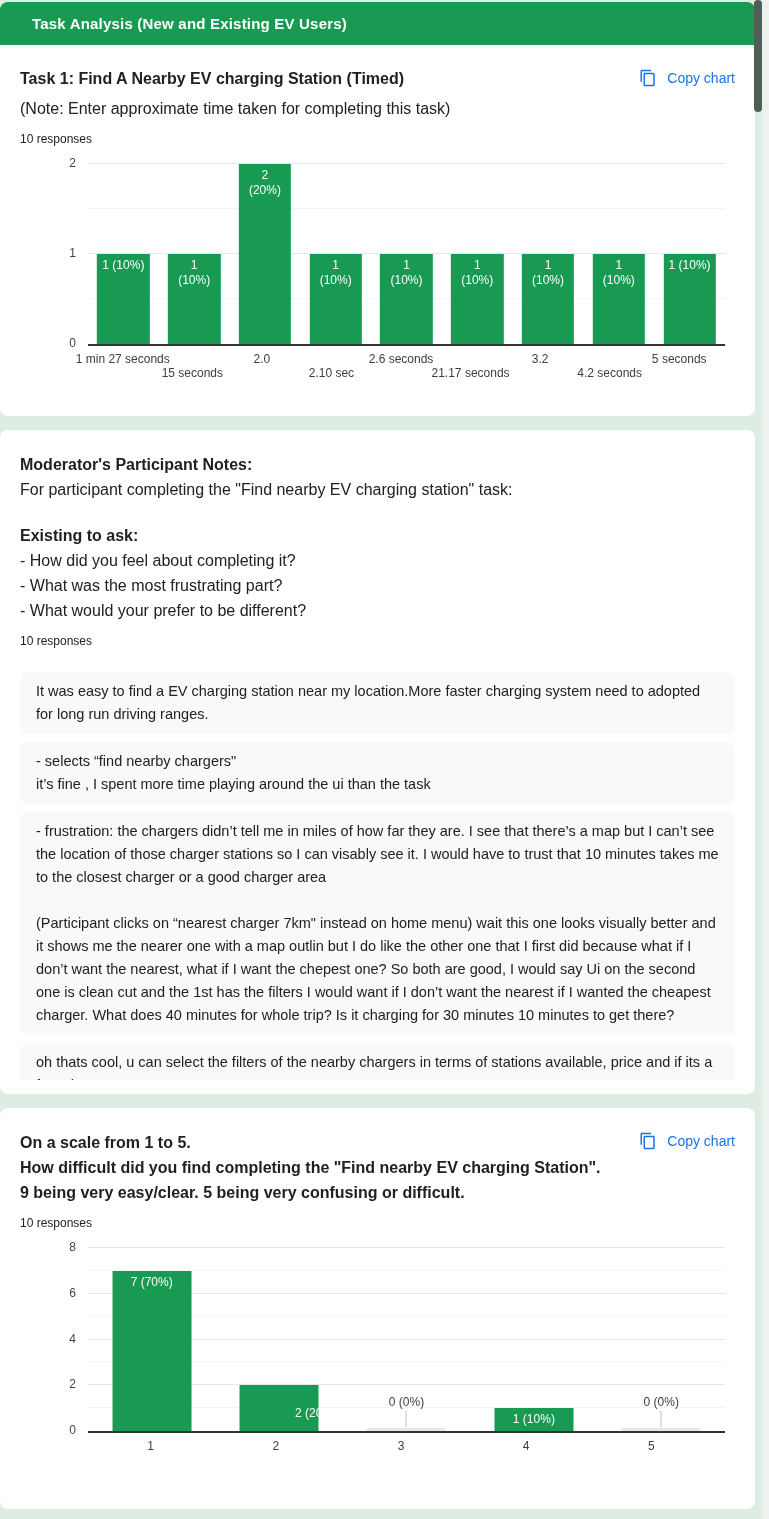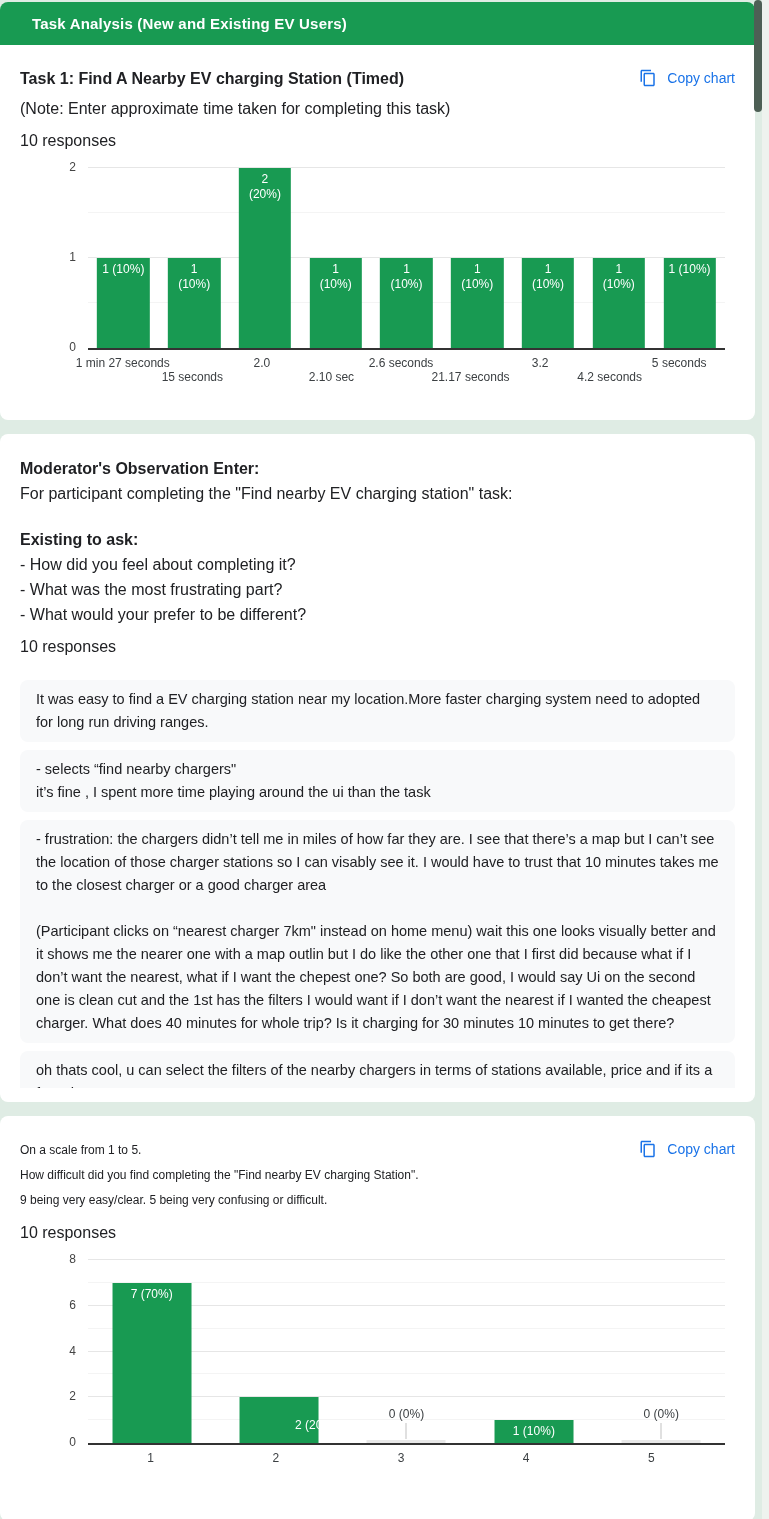--- a/index.html
+++ b/index.html
@@ -17,22 +17,22 @@
   }
   .header-title { color:#ffffff; font-size:15px; font-weight:700; letter-spacing:.2px; }
   .card { background:#ffffff; box-sizing:border-box; }
   .card1 { border-radius:0 0 8px 8px; padding:22px 20px 34px; }
   .card2 { border-radius:8px; margin-top:14px; padding:22px 20px 14px; }
   .card3 { border-radius:8px; margin-top:14px; padding:22px 20px 52px; }
 
   .title-row { display:flex; justify-content:space-between; align-items:flex-start; }
   .q-title { font-size:16px; font-weight:700; line-height:24px; }
   .q-sub   { font-size:16px; font-weight:400; line-height:25px; margin-top:5px; }
-  .title-lines div { font-size:12px; font-weight:400; line-height:25px; }
-  .resp-count { font-size:16px; color:#202124; margin-top:11px; }
+  .title-lines div { font-size:16px; font-weight:700; line-height:25px; }
+  .resp-count { font-size:12px; color:#202124; margin-top:11px; }
 
   .copy-chart {
     display:flex; align-items:center; gap:10px; background:none; border:none;
     color:#1a73e8; font-size:14px; font-weight:500; cursor:pointer; padding:2px 0;
     font-family:"Liberation Sans", sans-serif; white-space:nowrap;
   }
   .copy-chart svg { display:block; }
 
   
   .gchart { position:relative; margin-top:18px; }
@@ -171,21 +171,21 @@
           <div class="xlabel" style="left: 50%; top: 6px;">2.6 seconds</div>
           <div class="xlabel" style="left: 61.1111%; top: 20px;">21.17 seconds</div>
           <div class="xlabel" style="left: 72.2222%; top: 6px;">3.2</div>
           <div class="xlabel" style="left: 83.3333%; top: 20px;">4.2 seconds</div>
           <div class="xlabel" style="left: 94.4444%; top: 6px;">5 seconds</div>
         </div>
       </div>
   </div>
 
   <div class="card card2">
-    <div class="notes-h">Moderator's Observation Enter:</div>
+    <div class="notes-h">Moderator's Participant Notes:</div>
     <div class="notes-line">For participant completing the "Find nearby EV charging station" task:</div>
     <div class="ask-h">Existing to ask:</div>
     <div class="q-line">- How did you feel about completing it?</div>
     <div class="q-line">- What was the most frustrating part?</div>
     <div class="q-line">- What would your prefer to be different?</div>
     <div class="resp-count">10 responses</div>
     <div class="responses-list">
         <div class="resp-box">It was easy to find a EV charging station near my location.More faster charging system need to adopted for long run driving ranges.</div>
         <div class="resp-box">- selects “find nearby chargers"
 it’s fine , I spent more time playing around the ui than the task</div>

